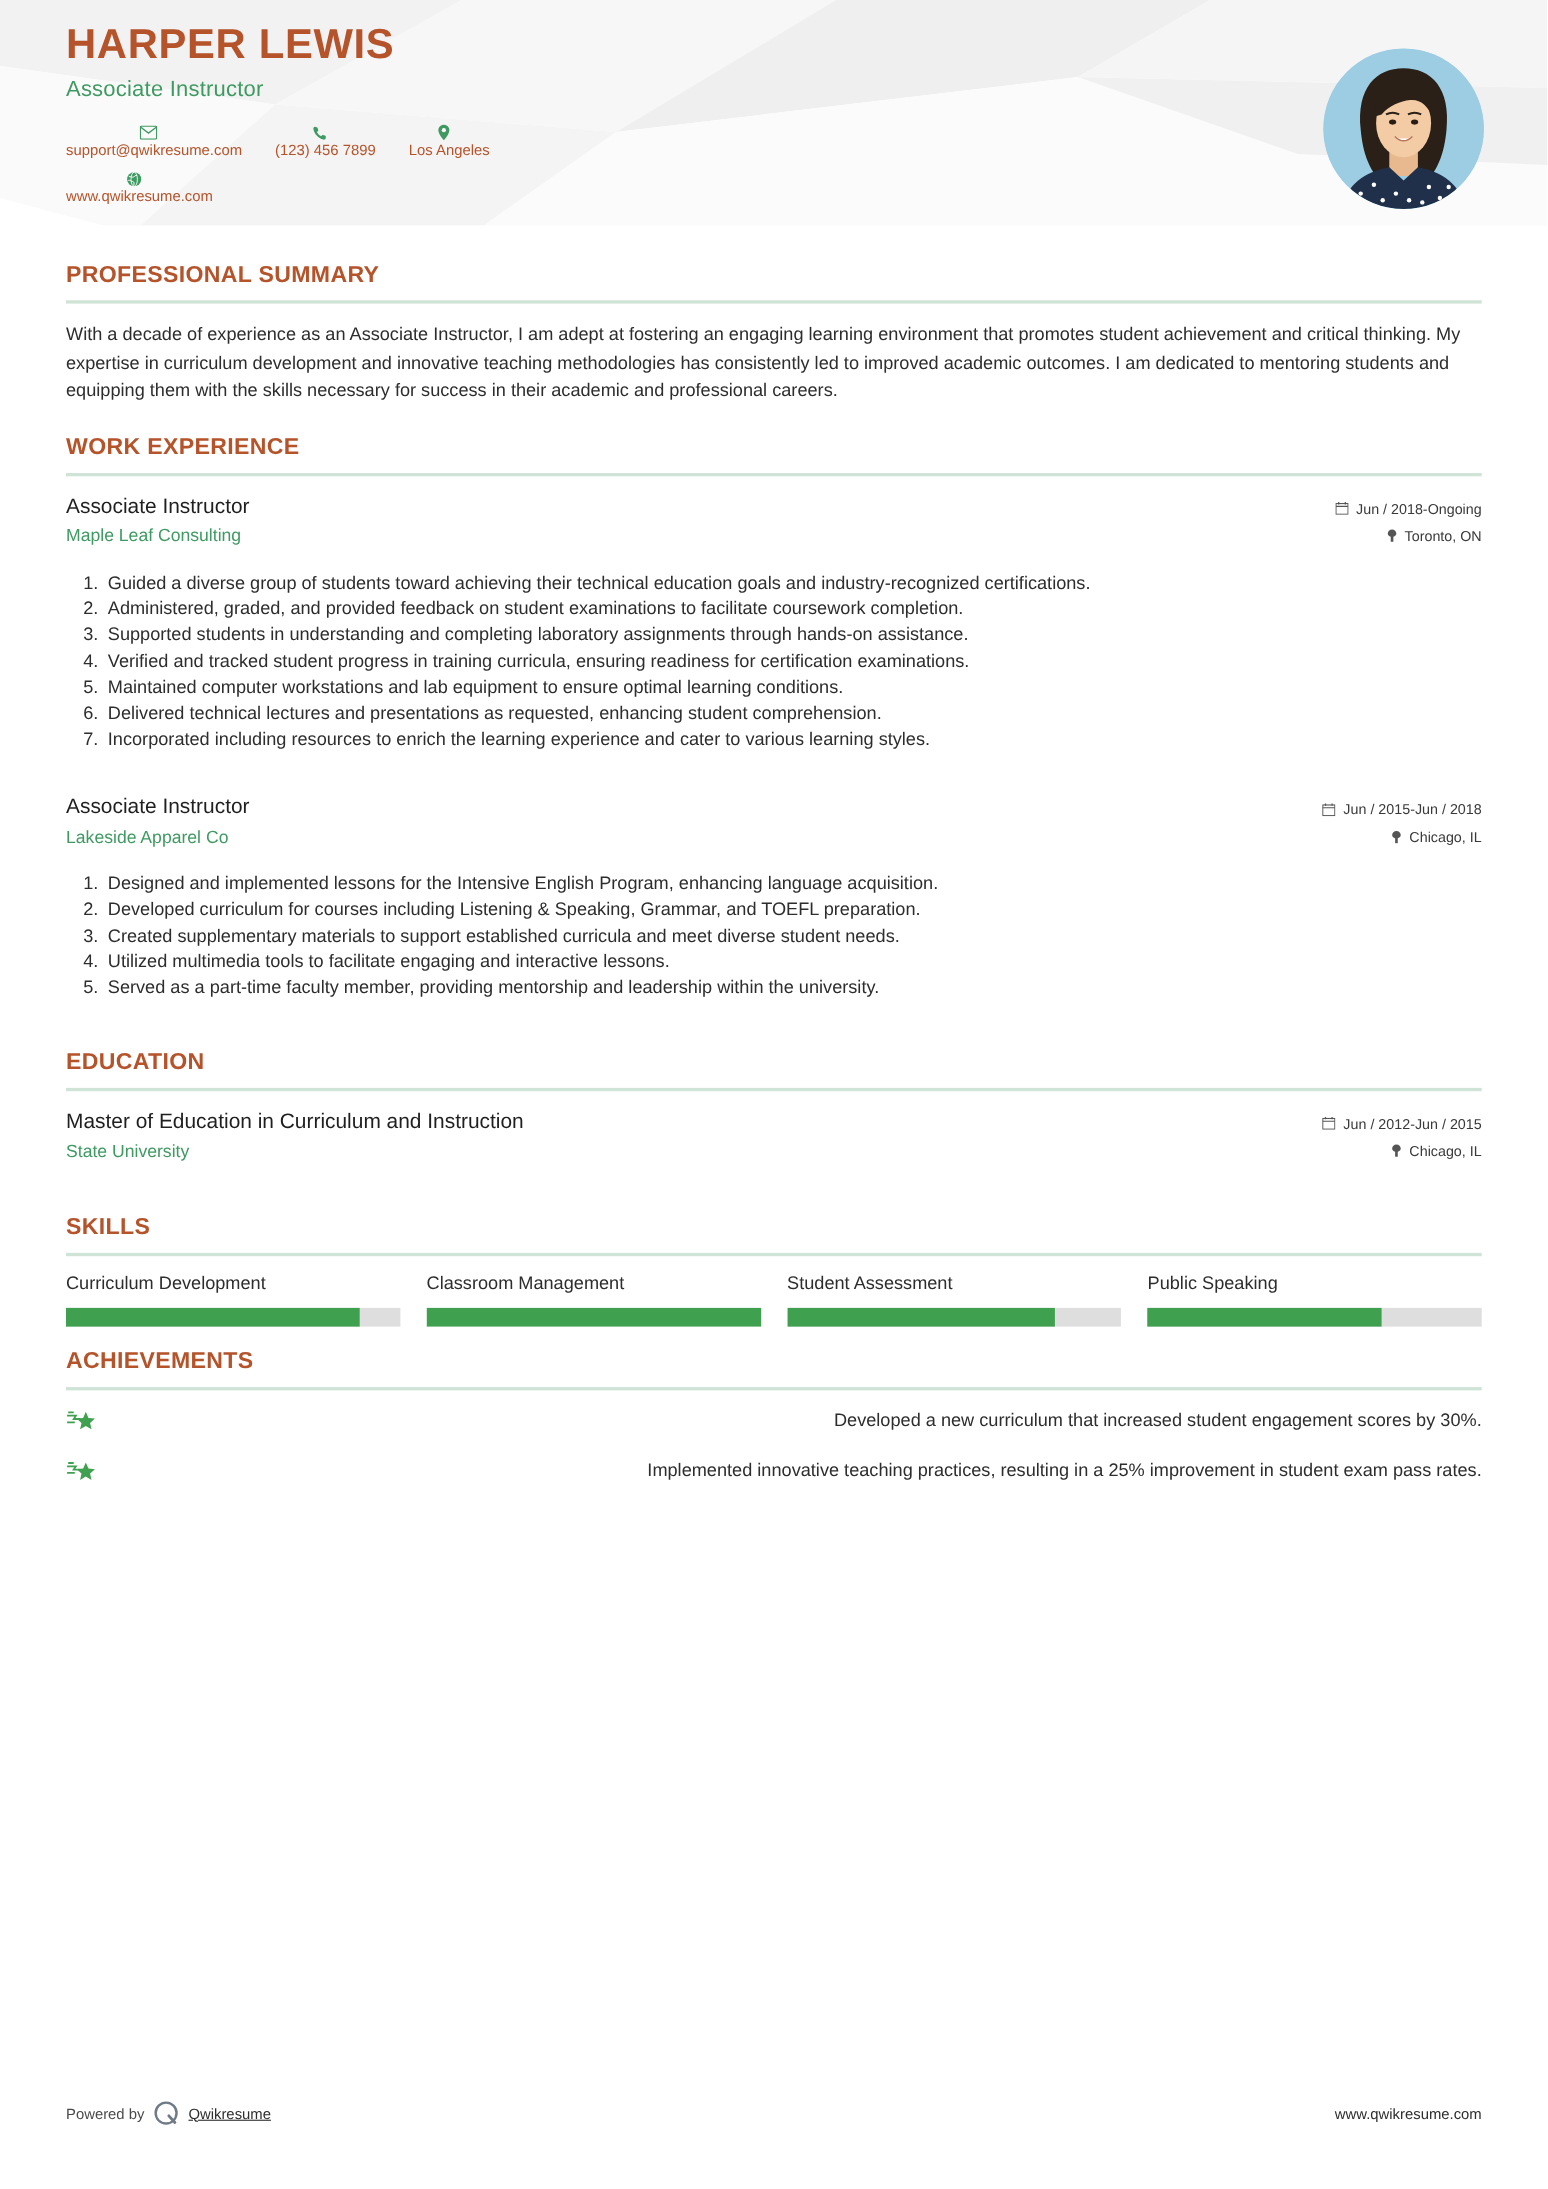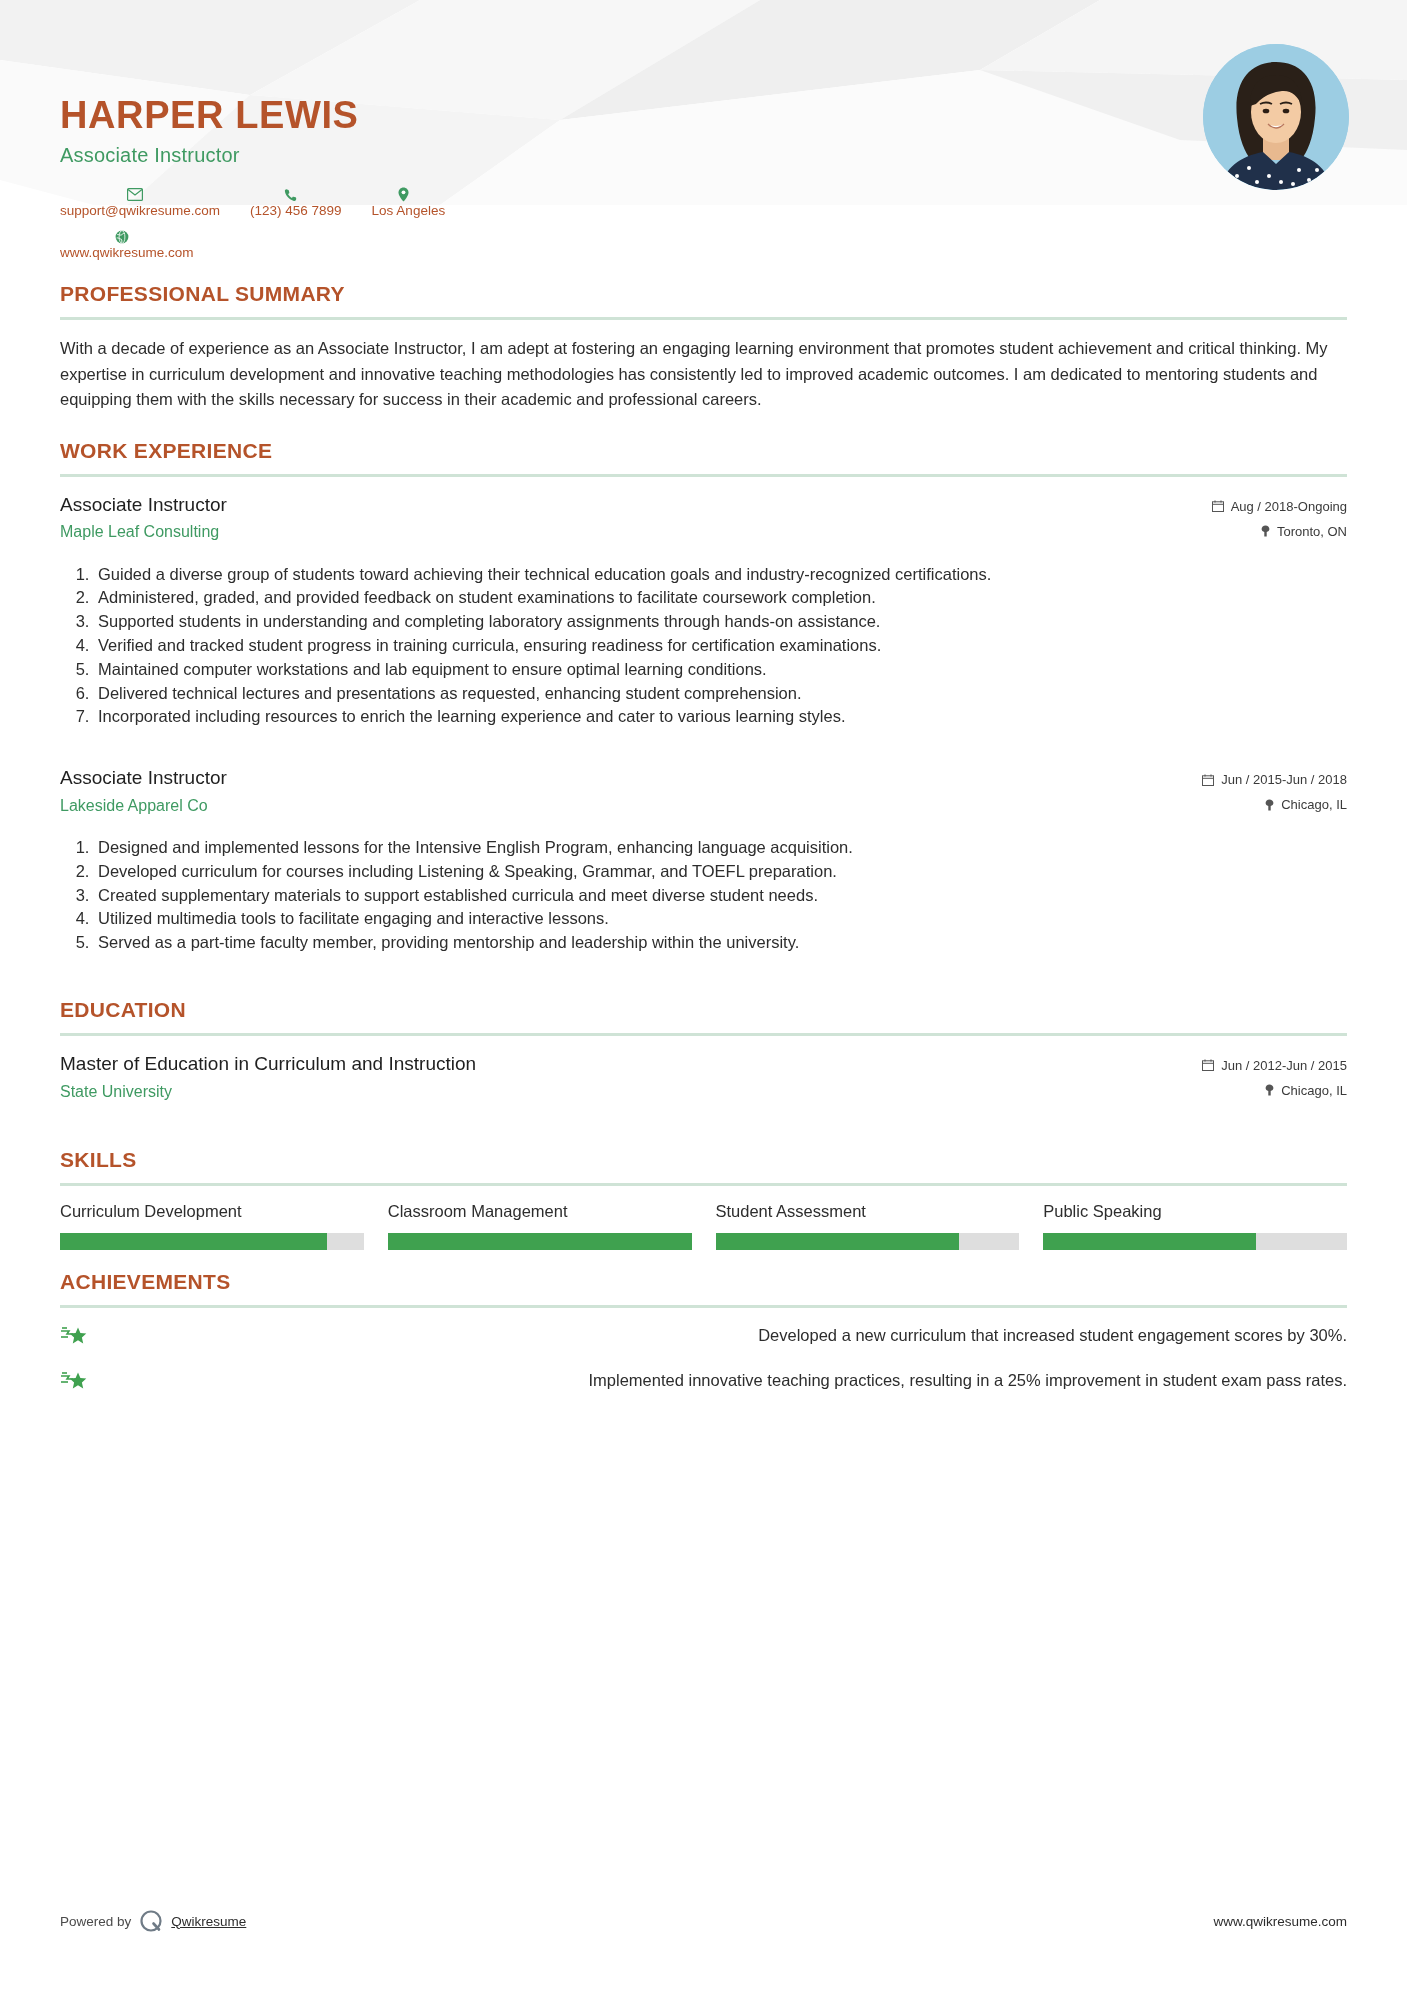--- a/index.html
+++ b/index.html
@@ -23,23 +23,22 @@
     width: 1407px;
     height: 212px;
     overflow: hidden;
     z-index: 0;
   }
 
   
   .header {
     position: relative;
     z-index: 2;
-    padding: 52px 60px 0 60px;
+    padding: 22px 60px 0 60px;
     height: 212px;
-    margin-top: 44px;
   }
   .name {
     font-size: 38px;
     font-weight: bold;
     letter-spacing: 0.6px;
     color: #b5532a;
     line-height: 1.05;
   }
   .role {
     font-size: 20px;
@@ -382,21 +381,21 @@
           <div class="entry-right">
             <div class="meta-line">
               <span class="mi">
                 <svg width="12" height="12" viewBox="0 0 12 12">
                   <rect x="0.5" y="1.8" width="11" height="9.7" fill="none" stroke="#555" stroke-width="1"></rect>
                   <line x1="0.5" y1="4.3" x2="11.5" y2="4.3" stroke="#555" stroke-width="1"></line>
                   <line x1="3" y1="0.4" x2="3" y2="2.6" stroke="#555" stroke-width="1.1"></line>
                   <line x1="9" y1="0.4" x2="9" y2="2.6" stroke="#555" stroke-width="1.1"></line>
                 </svg>
               </span>
-              <span>Aug / 2018-Ongoing</span>
+              <span>Jun / 2018-Ongoing</span>
             </div>
             <div class="meta-line">
               <span class="mi">
                 <svg width="9" height="12" viewBox="0 0 9 12">
                   <path d="M4.5 0.4 C2.3 0.4 0.6 2 0.6 4 C0.6 5.5 1.8 6.6 3.3 7 L3.3 11.6 L4.5 11.6 L5.7 11.6 L5.7 7 C7.2 6.6 8.4 5.5 8.4 4 C8.4 2 6.7 0.4 4.5 0.4 Z" fill="#555"></path>
                 </svg>
               </span>
               <span>Toronto, ON</span>
             </div>
           </div>

